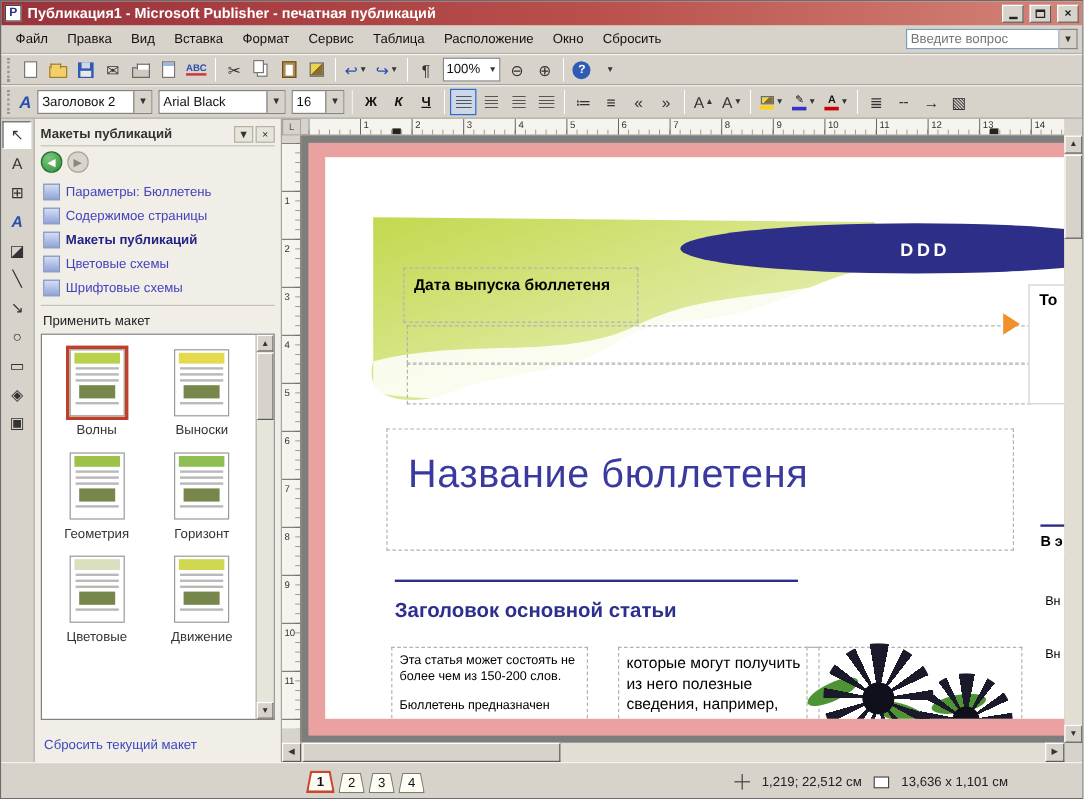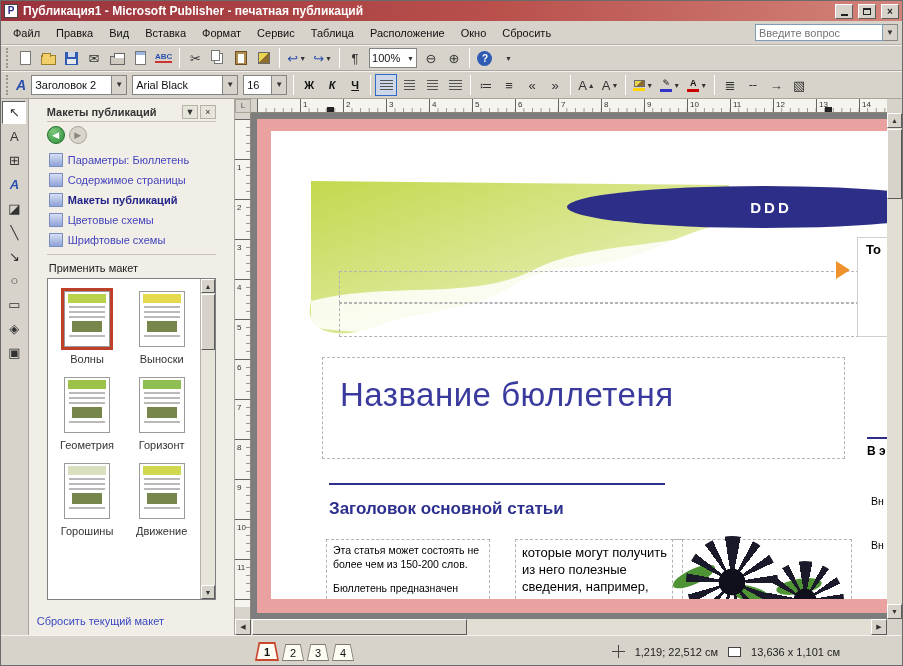--- a/index.html
+++ b/index.html
@@ -69,21 +69,21 @@
   
   .main{display:flex;height:536px;}
   
   .objtb{width:28px;background:#d7d3ca;border-right:1px solid #a9a59c;padding-top:2px;
     display:flex;flex-direction:column;align-items:center;gap:1px;}
   .otool{width:24px;height:23px;display:flex;align-items:center;justify-content:center;border:1px solid transparent;}
   .otool.pressed{background:#fff;border-color:#5c5c5c #fff #fff #5c5c5c;}
   .og{font-size:13px;color:#333;line-height:1;}
   .og.wordart{color:#2b4fae;font-style:italic;font-weight:bold;}
   
-  .taskpane{width:208px;background:#f0eee6;border-right:1px solid #a9a59c;position:relative;padding:3px 18px;}
+  .taskpane{width:208px;background:#f0eee6;border-right:1px solid #a9a59c;position:relative;padding:3px 5px;}
   .tphead{display:flex;align-items:center;height:20px;border-bottom:1px solid #c6c2b6;}
   .tptitle{font-weight:bold;color:#333;flex:1;}
   .tpbtn{width:16px;height:14px;display:flex;align-items:center;justify-content:center;
     border:1px solid #b5b1a6;background:#e7e4da;font-size:9px;color:#333;margin-left:2px;}
   .tpnav{display:flex;gap:4px;padding:4px 0 6px;}
   .navbtn{width:18px;height:18px;border-radius:50%;display:flex;align-items:center;justify-content:center;
     font-size:9px;color:#fff;}
   .navback{background:radial-gradient(circle at 35% 30%,#7cc77c,#2e8f3a);border:1px solid #1f6e2b;}
   .navfwd{background:#d9d5ca;border:1px solid #aaa69a;color:#8a877d;}
   .tplink{display:flex;align-items:center;gap:5px;padding:3px 2px;cursor:default;}
@@ -506,21 +506,21 @@
               <div class="thumbwrap">
                 <div class="thumb">
                   <div class="tband" style="background: rgb(216, 224, 192);"></div>
                   <div class="tline"></div>
                   <div class="tline"></div>
                   <div class="tline"></div>
                   <div class="timg"></div>
                   <div class="tline"></div>
                 </div>
               </div>
-              <div class="tcap">Горошины</div>
+              <div class="tcap">Цветовые</div>
             </div>
             <div class="cell">
               <div class="thumbwrap">
                 <div class="thumb">
                   <div class="tband" style="background: rgb(207, 216, 78);"></div>
                   <div class="tline"></div>
                   <div class="tline"></div>
                   <div class="tline"></div>
                   <div class="timg"></div>
                   <div class="tline"></div>
@@ -590,20 +590,23 @@
                     <stop offset="0" stop-color="#c4d84e"></stop>
                     <stop offset="1" stop-color="#f1f5d2"></stop>
                   </linearGradient>
                 </defs>
                 <path fill="url(#gw)" d="M40,50 L458,54 L458,92 C412,100 392,118 352,128 C300,142 282,130 240,156 C198,182 150,178 104,196 C78,206 52,204 42,192 C38,186 38,178 40,170 Z"></path>
                 <path fill="#ffffff" opacity="0.85" d="M40,170 C120,150 200,170 260,140 C320,110 380,120 458,96 L458,118 C390,138 330,150 280,170 C220,192 120,210 40,196 Z"></path>
                 <ellipse cx="492" cy="76" rx="196" ry="21" fill="#2d2e87"></ellipse>
                 <text x="500" y="82" fill="#ffffff" font-size="15" font-weight="bold" letter-spacing="3" text-anchor="middle">DDD</text>
               </svg>
 
+              <div class="dash datebox">
+                <span>Дата выпуска бюллетеня</span>
+              </div>
               <div class="dash empty1"></div>
               <div class="dash empty2"></div>
 
               <div class="dash titlebox">
                 <span class="ntitle">Название бюллетеня</span>
               </div>
 
               <div class="headblock">
                 <span class="headline">Заголовок основной статьи</span>
               </div>

